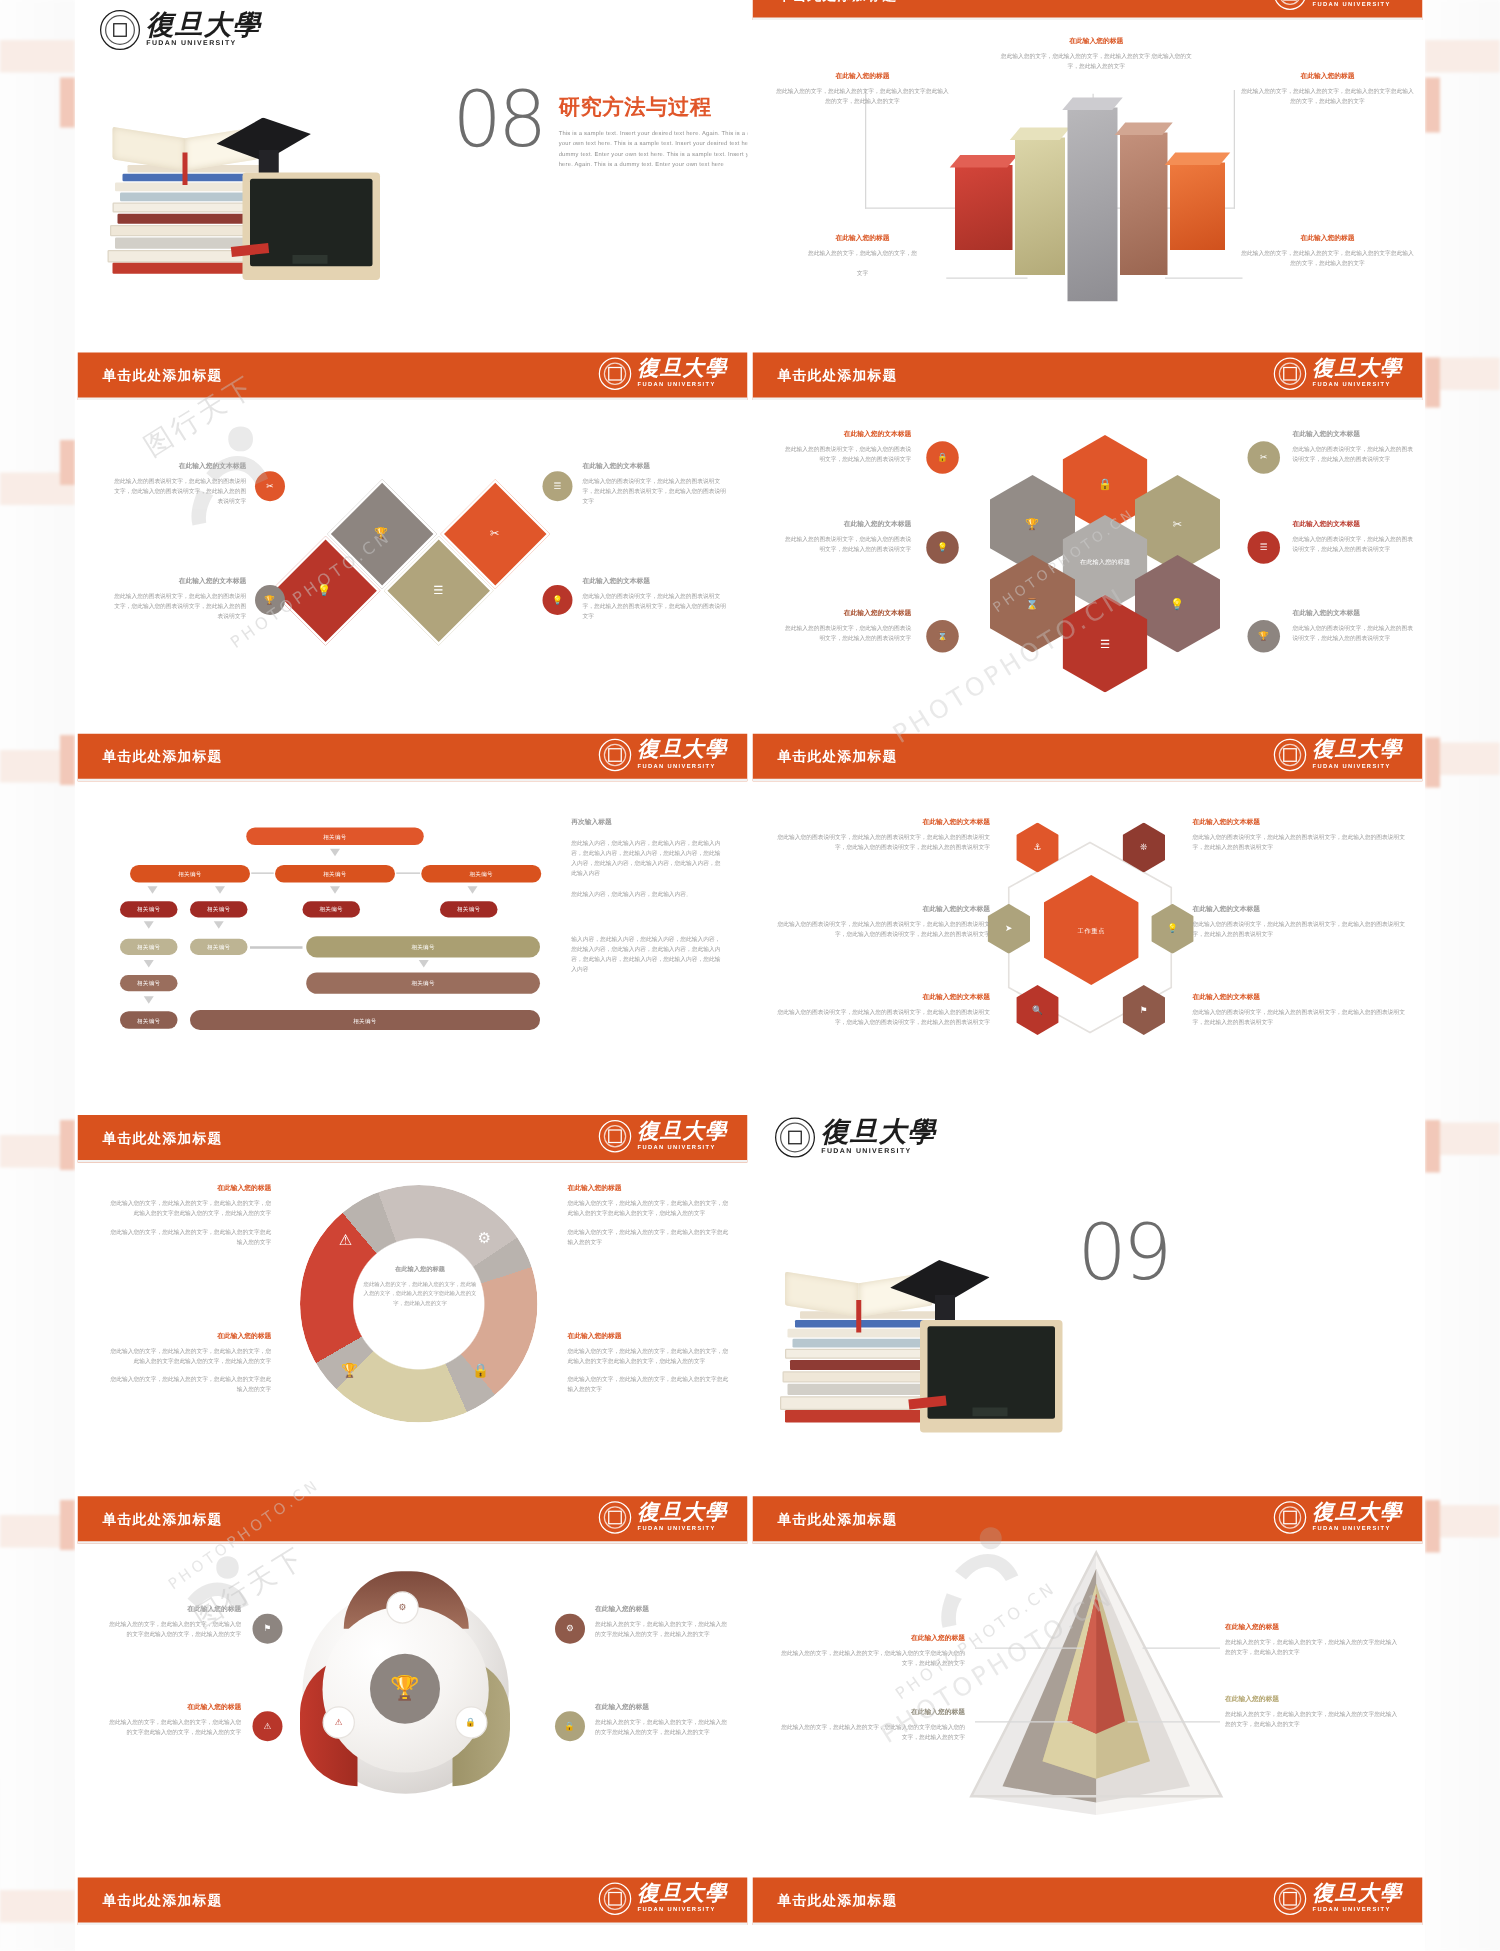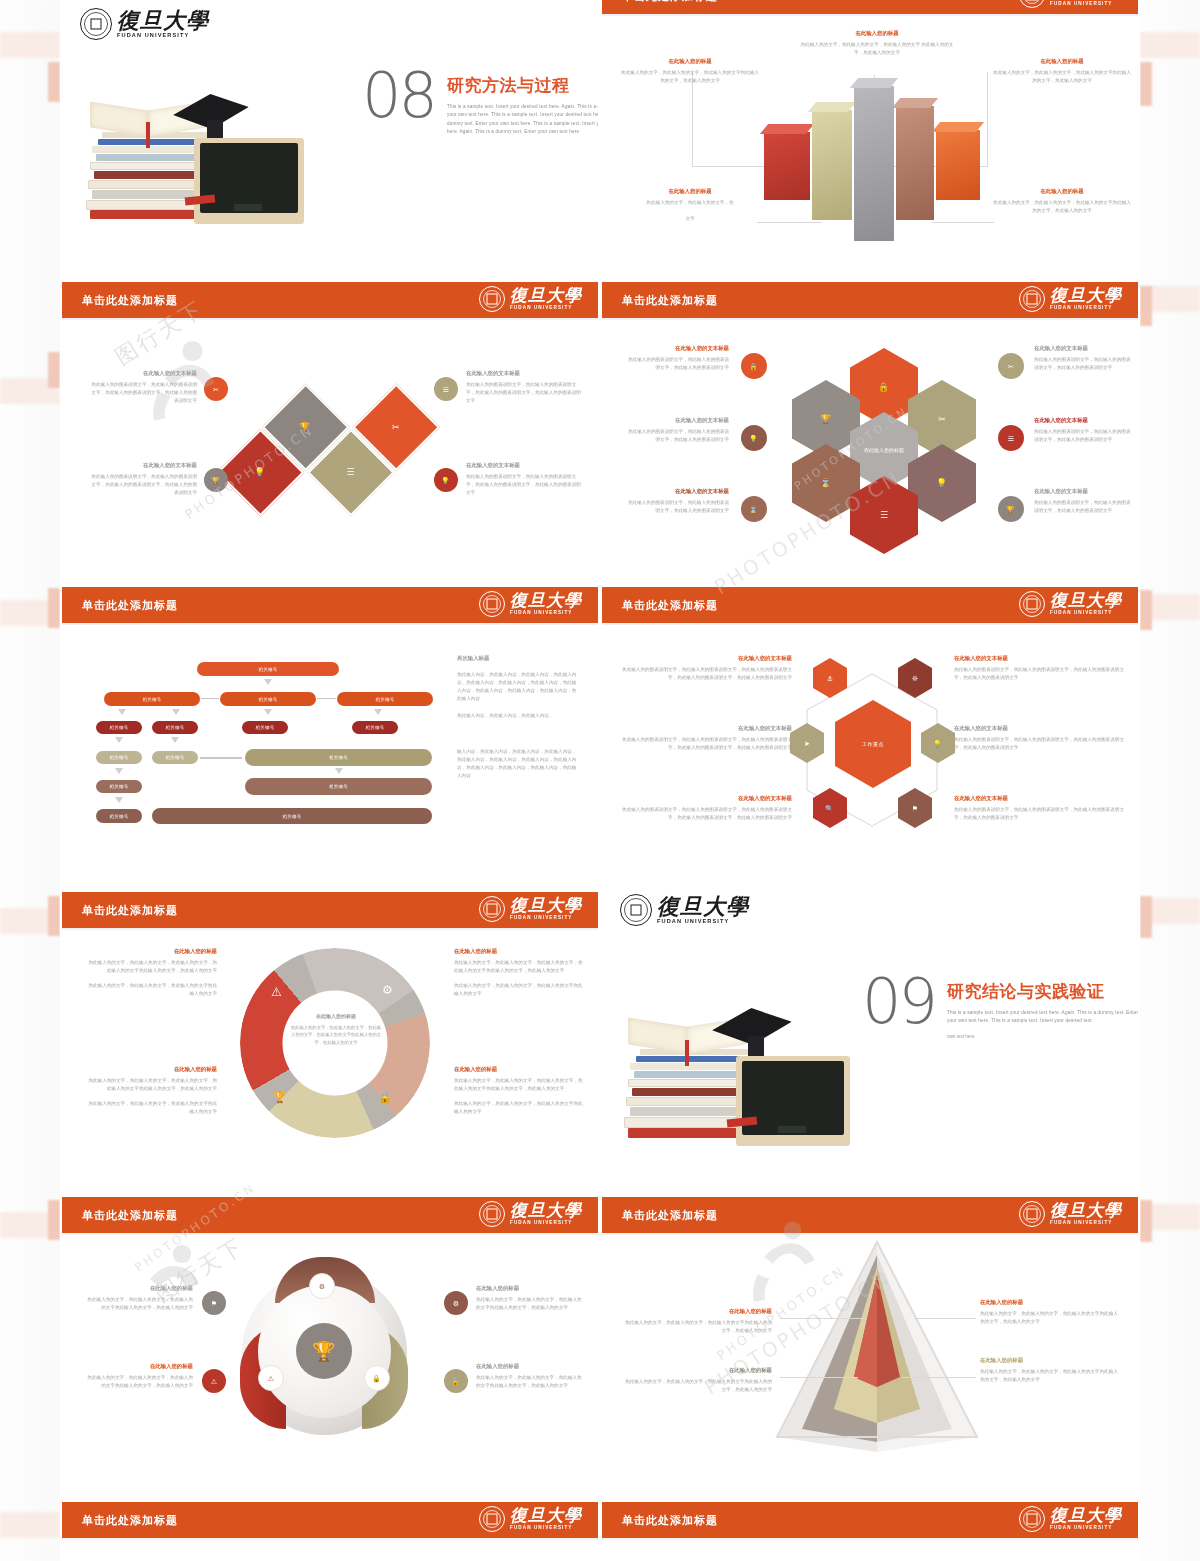--- a/index.html
+++ b/index.html
@@ -678,25 +678,20 @@
         <div class="board" style="left:122px;top:66px;width:114px;height:90px;">
           <div style="position:absolute;inset:0;background:#e4d3b2;border-radius:3px;"></div>
           <div style="position:absolute;left:6px;top:5px;right:6px;bottom:11px;background:#1f2420;border-radius:2px;"></div>
           <div style="position:absolute;left:42px;bottom:13px;width:28px;height:7px;background:#2e3630;"></div>
           <div style="position:absolute;left:-9px;top:62px;width:30px;height:8px;background:#c5342b;transform:rotate(-6deg);"></div>
         </div>
       </div>
 
       <div class="sec-right" style="left:260px;top:96px;">
         <div class="sec-num">09</div>
-        <div class="sec-txt">
-          <div class="sec-h">研究结论与实践验证</div>
-          <div class="sec-p">This is a sample text. Insert your desired text here. Again. This is a dummy text. Enter your own text here. This is a sample text. Insert your desired text</div>
-          <div class="sec-p2">own text here</div>
-        </div>
       </div>
     </div>
   </div>
 </div>
 
 <div class="row">
 
   <div class="slide">
     <div class="slide-inner">
       <div class="hdr">

